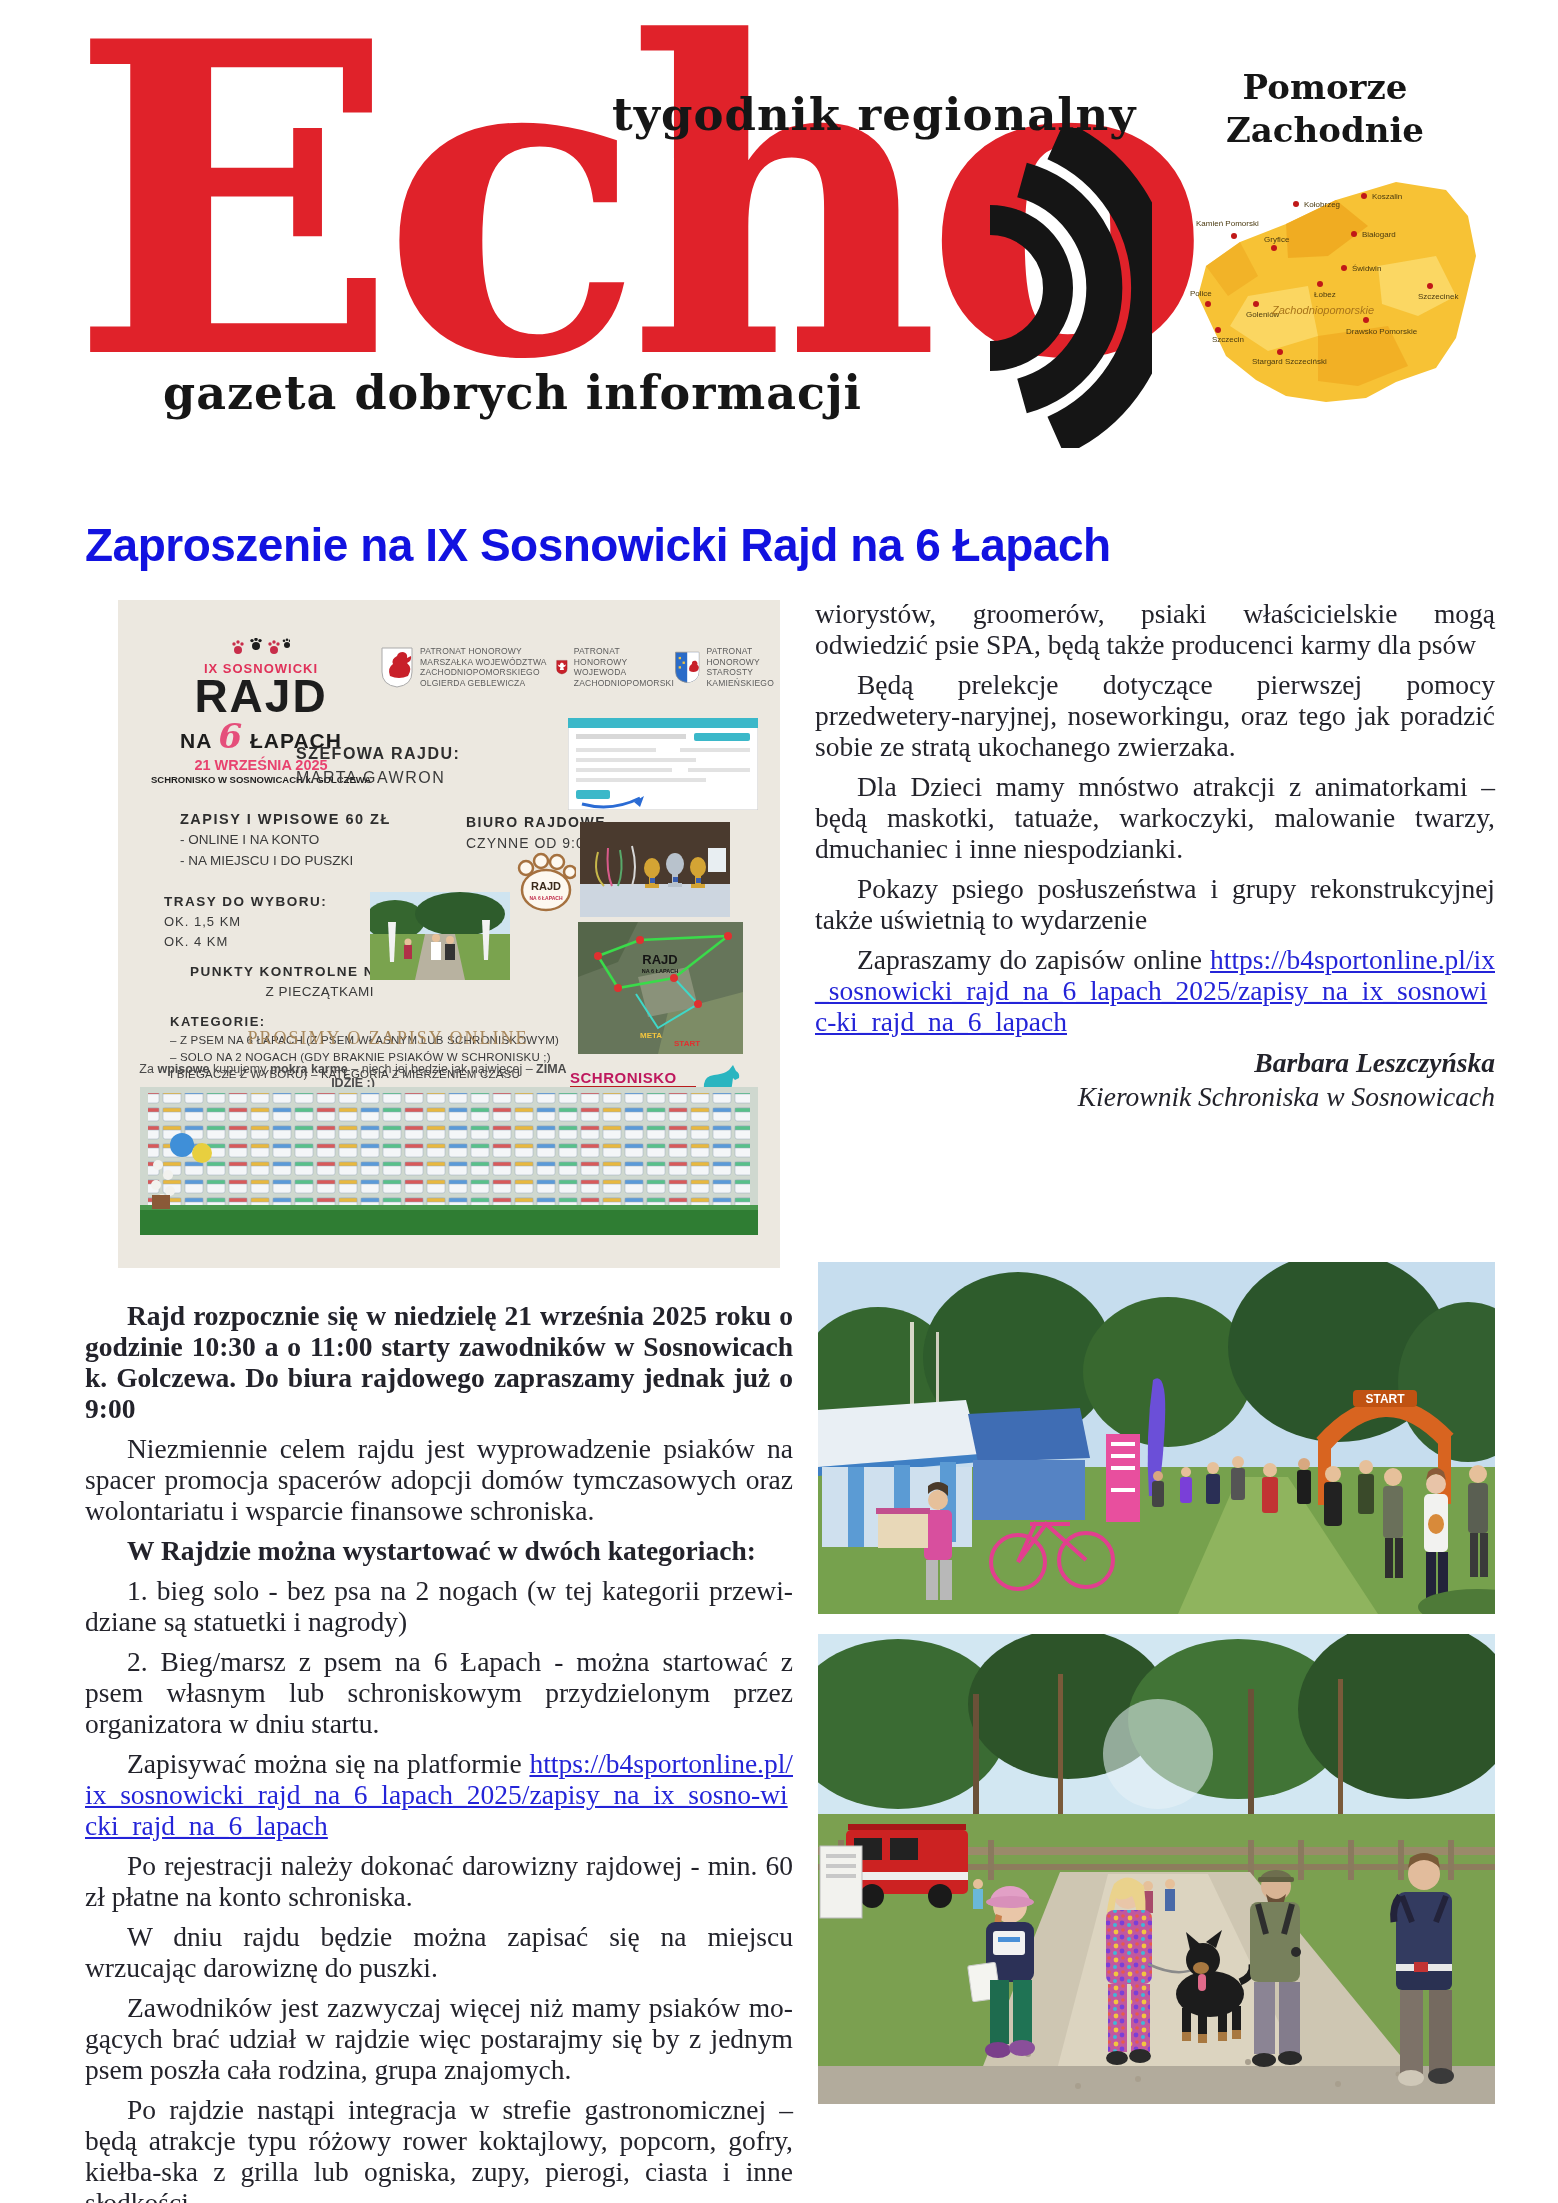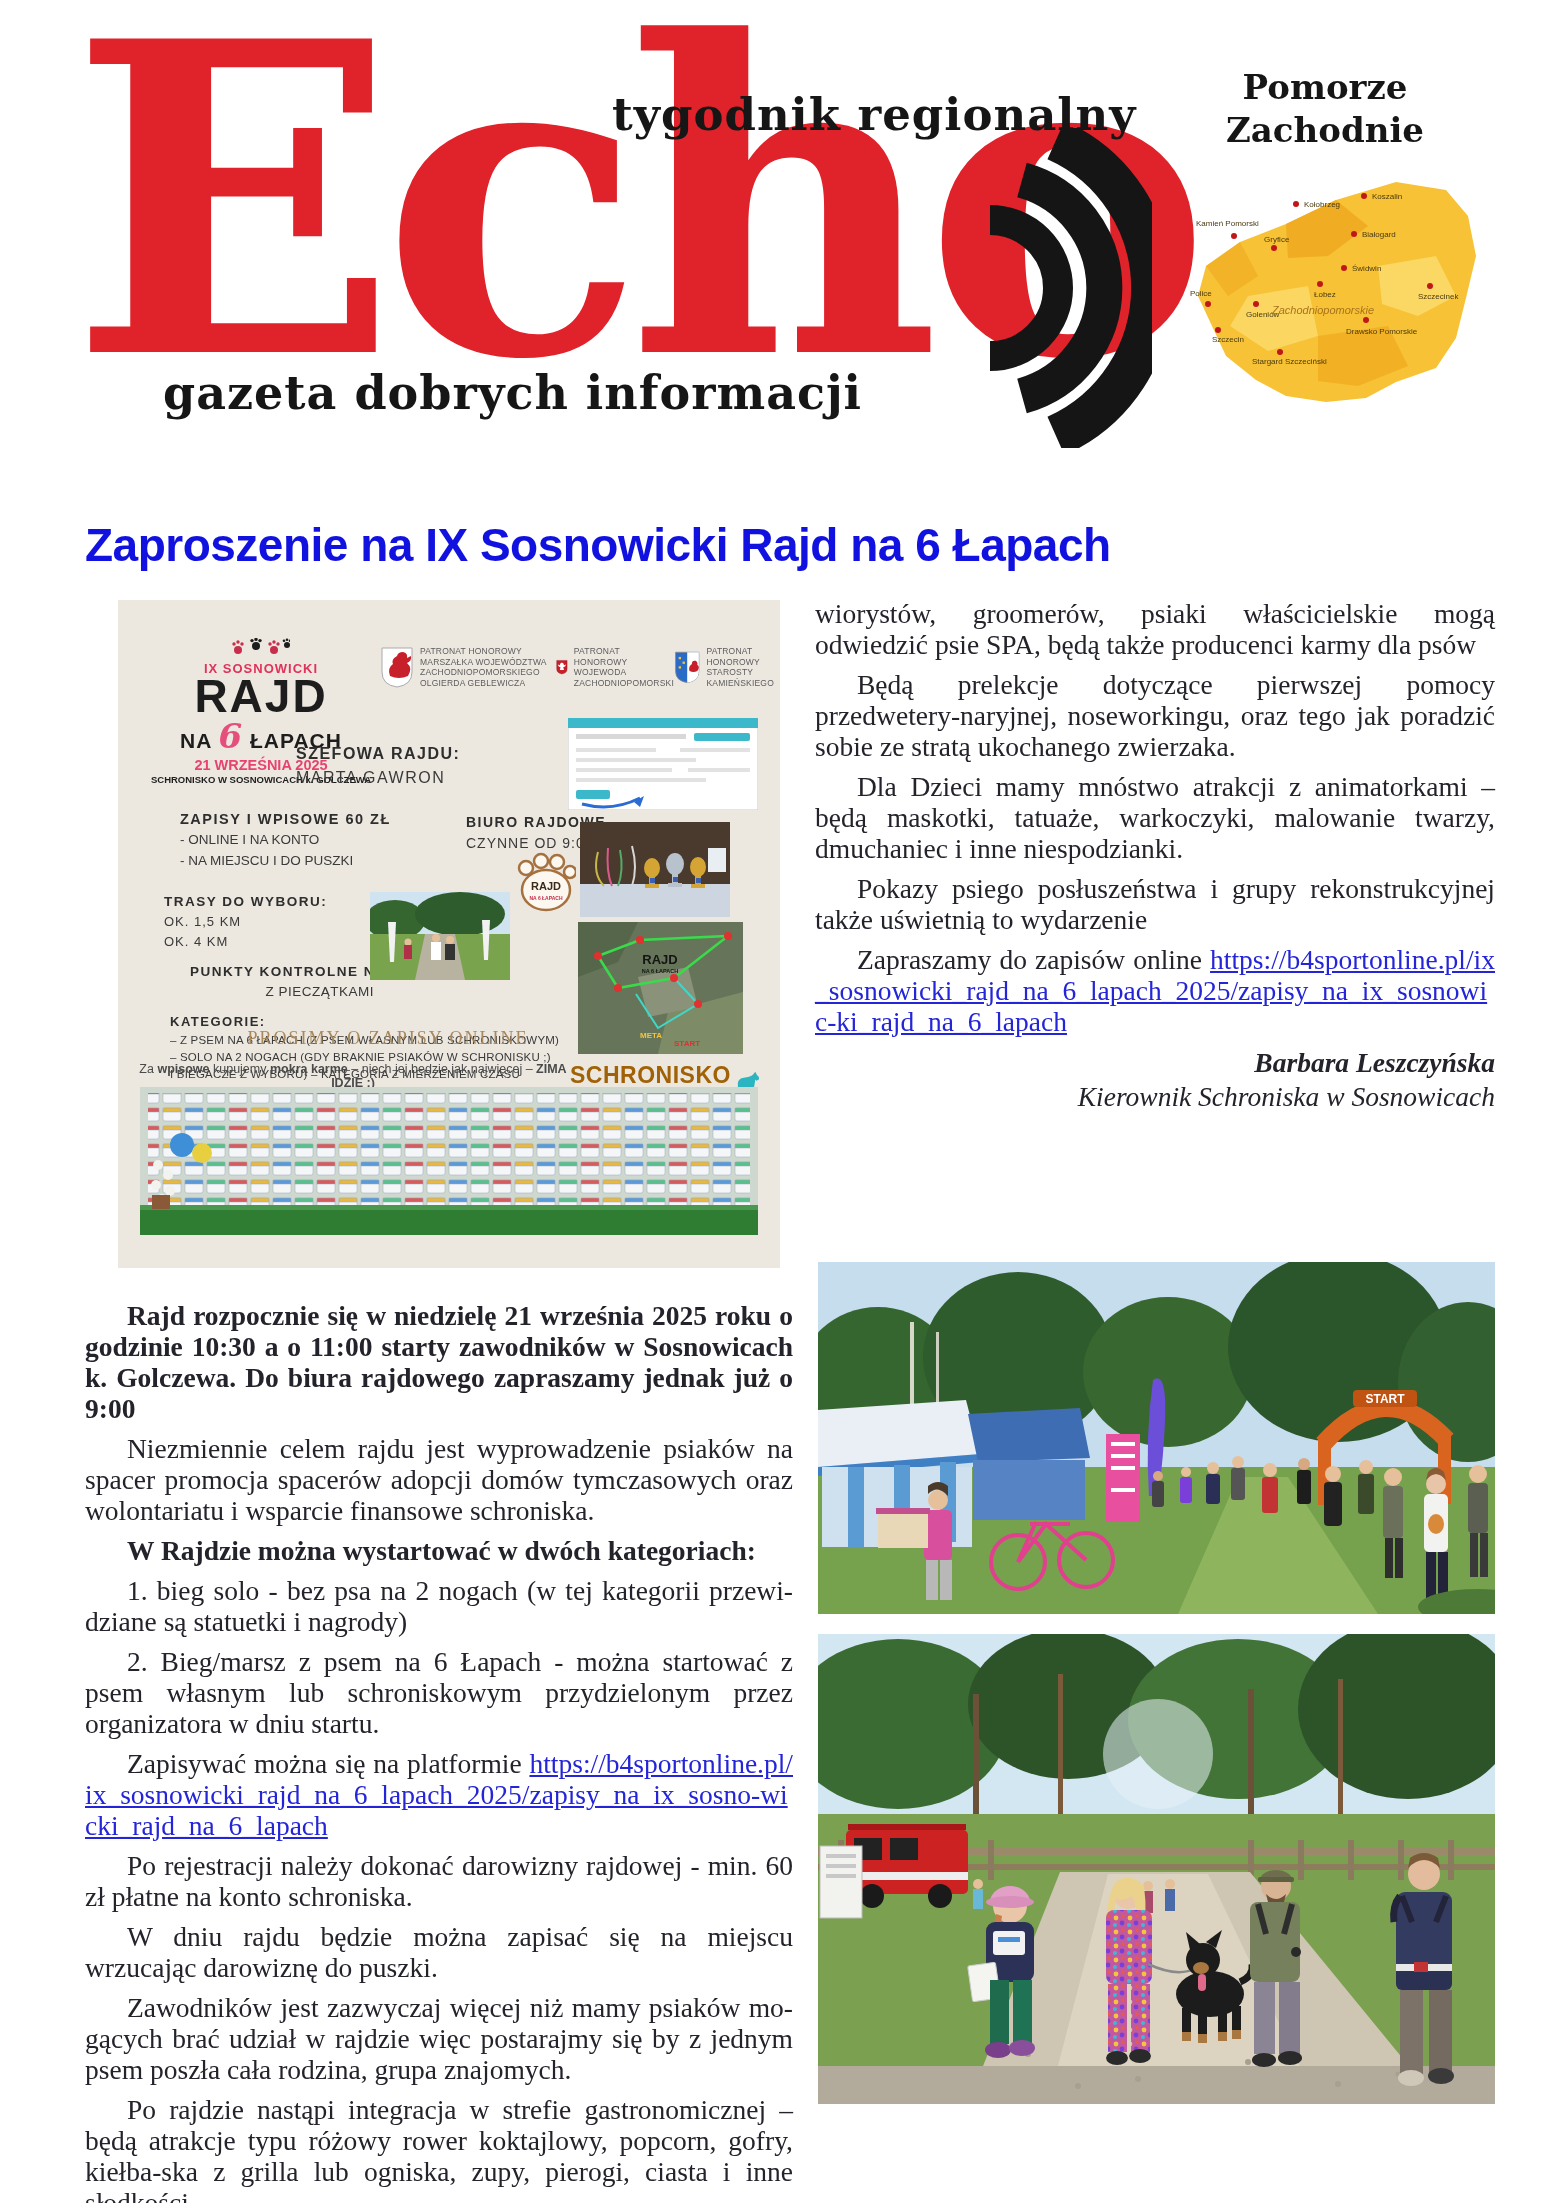--- a/index.html
+++ b/index.html
@@ -65,21 +65,21 @@
   .punkty{left:72px;top:362px;font-size:13.5px;line-height:1.5;text-align:center;letter-spacing:0.5px;}
   .kategorie{left:52px;top:412px;font-size:11.5px;line-height:1.5;letter-spacing:0.2px;}
   .kategorie .p-h{font-size:13px;}
   .nagrody{left:40px;top:492px;font-size:12.5px;letter-spacing:0.4px;}
   .medale{left:56px;top:522px;font-size:12.5px;letter-spacing:0.4px;}
   .ev-photo{left:252px;top:292px;}
   .paw-logo{left:398px;top:252px;}
   .trophies{left:462px;top:222px;}
   .route-map{left:460px;top:322px;}
   .schron{left:452px;top:462px;width:190px;display:flex;align-items:center;gap:5px;}
-  .schron .nm{color:#a16207;font-weight:bold;font-size:23px;letter-spacing:0.5px;border-bottom:6px solid #b91c1c;}
+  .schron .nm{color:#be185d;font-weight:bold;font-size:15px;letter-spacing:0.5px;border-bottom:2px solid #b91c1c;}
   .schron .sb{color:#8a8a8a;font-size:5px;letter-spacing:0.2px;margin-top:1px;}
   .www{left:428px;top:508px;width:220px;text-align:center;font-size:12.5px;line-height:1.45;color:#4a4a4a;}
   .prosimy{left:60px;top:428px;width:420px;text-align:center;font-family:"Liberation Serif",serif;
         font-size:18px;color:#a8885c;letter-spacing:2px;}
   .wpisowe{left:20px;top:462px;width:430px;text-align:center;font-size:12.5px;color:#4a4a4a;}
   .cans{left:22px;top:487px;}
   
   .photo1{position:absolute;left:818px;top:1262px;}
   .photo2{position:absolute;left:818px;top:1634px;}
   svg text.ph{font-family:"Liberation Sans",sans-serif;font-weight:bold;}

